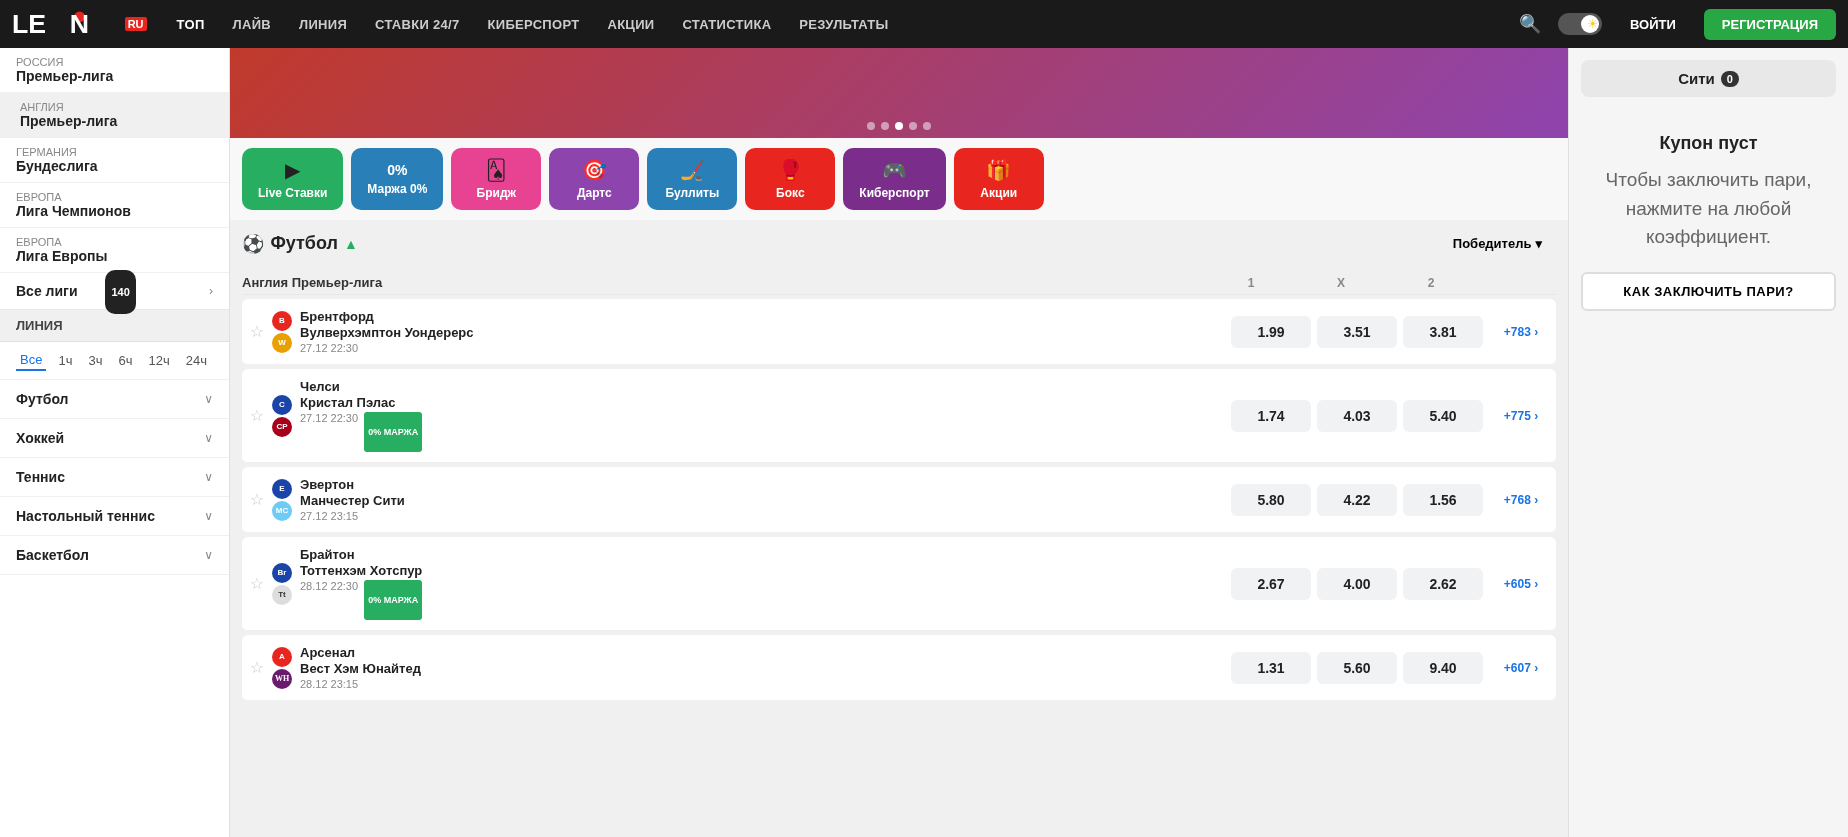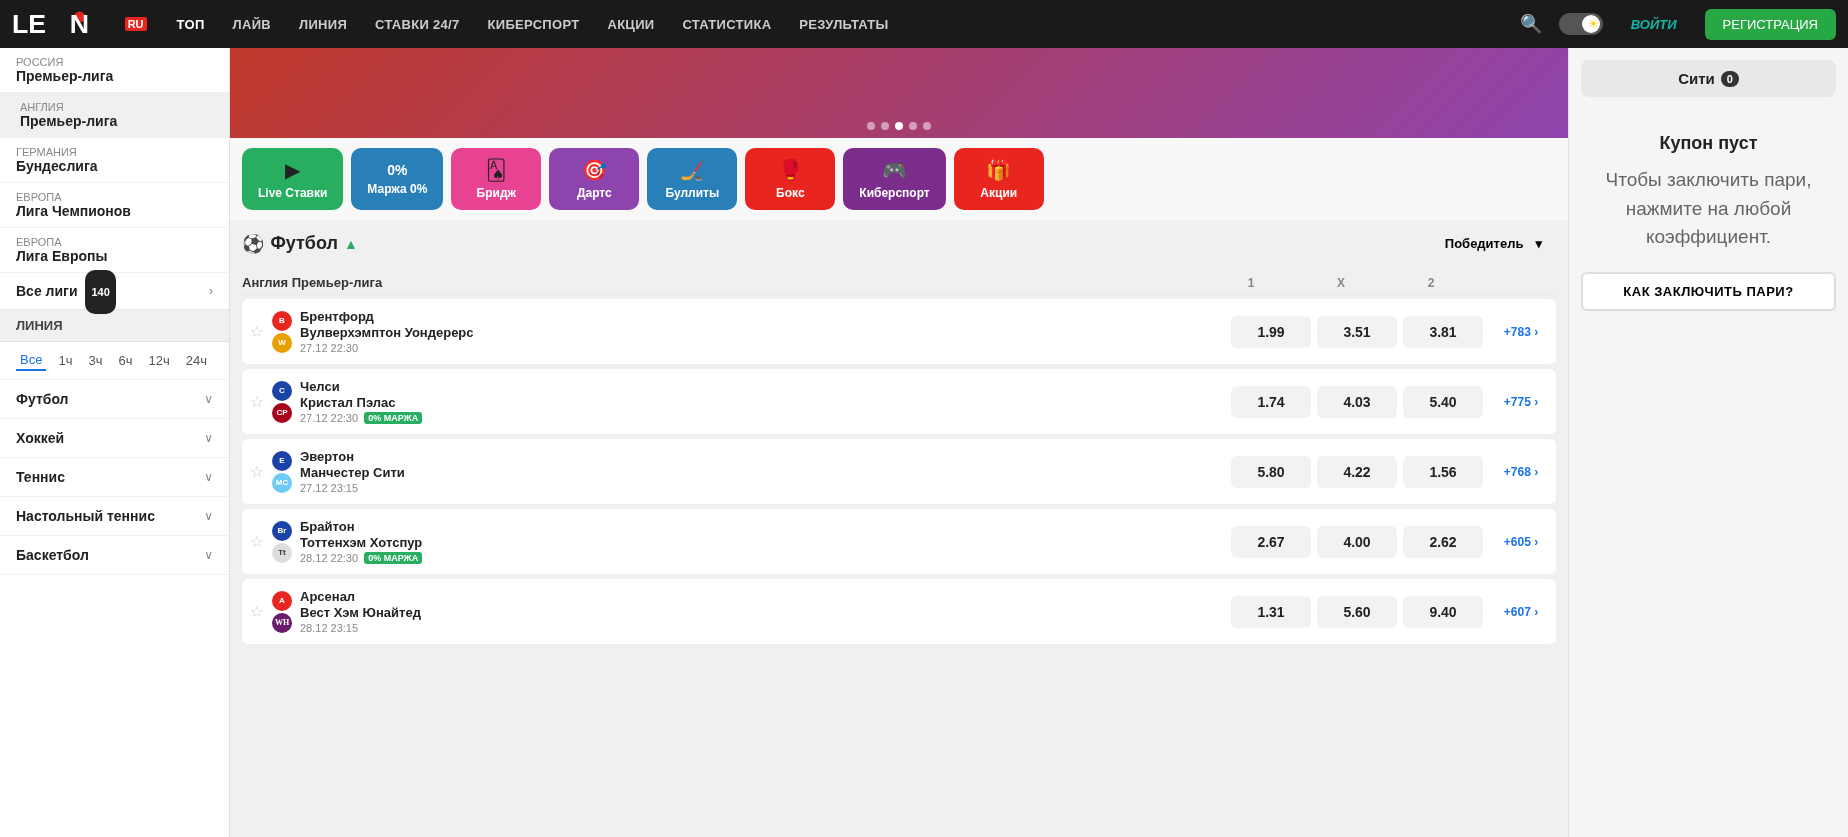--- a/index.html
+++ b/index.html
@@ -76,33 +76,32 @@
       position: absolute;
       right: 3px;
     }
     .sun-icon {
       font-size: 12px;
       position: absolute;
       right: 4px;
       color: #ffcc00;
     }
     .btn-login {
-      color: #14b8a6;
+      color: #ffffff;
       font-size: 13px;
       font-weight: 600;
       padding: 6px 16px;
       cursor: pointer;
       text-transform: uppercase;
-      font-style: italic;
     }
     .btn-register {
       background: #28a745;
       color: #fff;
       font-size: 13px;
-      font-weight: 400;
+      font-weight: 700;
       padding: 8px 18px;
       border-radius: 6px;
       cursor: pointer;
       text-transform: uppercase;
       border: none;
     }
 
     
     .page-wrapper {
       display: flex;
@@ -148,21 +147,21 @@
       font-weight: 600;
       color: #222;
     }
     .badge-count {
       background: #222;
       color: #fff;
       font-size: 11px;
       font-weight: bold;
       padding: 16px 6px;
       border-radius: 10px;
-      margin-left: 4px;
+      margin-left: 24px;
     }
     .sidebar-section-liniya {
       background: #f0f0f0;
       padding: 8px 16px;
       font-size: 13px;
       font-weight: 700;
       color: #444;
       border-bottom: 1px solid #e0e0e0;
     }
     .sidebar-time-filters {
@@ -272,21 +271,21 @@
     .events-filter-btn {
       background: #f0f0f0;
       border: none;
       border-radius: 6px;
       padding: 6px 14px;
       font-size: 13px;
       font-weight: 600;
       cursor: pointer;
       display: flex;
       align-items: center;
-      gap: 12px;
+      gap: 4px;
     }
 
     
     .league-header {
       display: flex;
       align-items: center;
       padding: 8px 0 4px 0;
       border-bottom: 1px solid #e8e8e8;
       margin-bottom: 4px;
     }
@@ -355,21 +354,21 @@
       color: #888;
       margin-top: 2px;
       display: flex;
       gap: 6px;
     }
     .margin-badge {
       background: #27ae60;
       color: #fff;
       font-size: 9px;
       font-weight: bold;
-      padding: 1px 4px;
+      padding: 15px 4px;
       border-radius: 3px;
     }
     .odds-btn {
       width: 80px;
       text-align: center;
       background: #f0f2f4;
       border-radius: 6px;
       padding: 8px 4px;
       margin: 0 3px;
       font-size: 14px;

